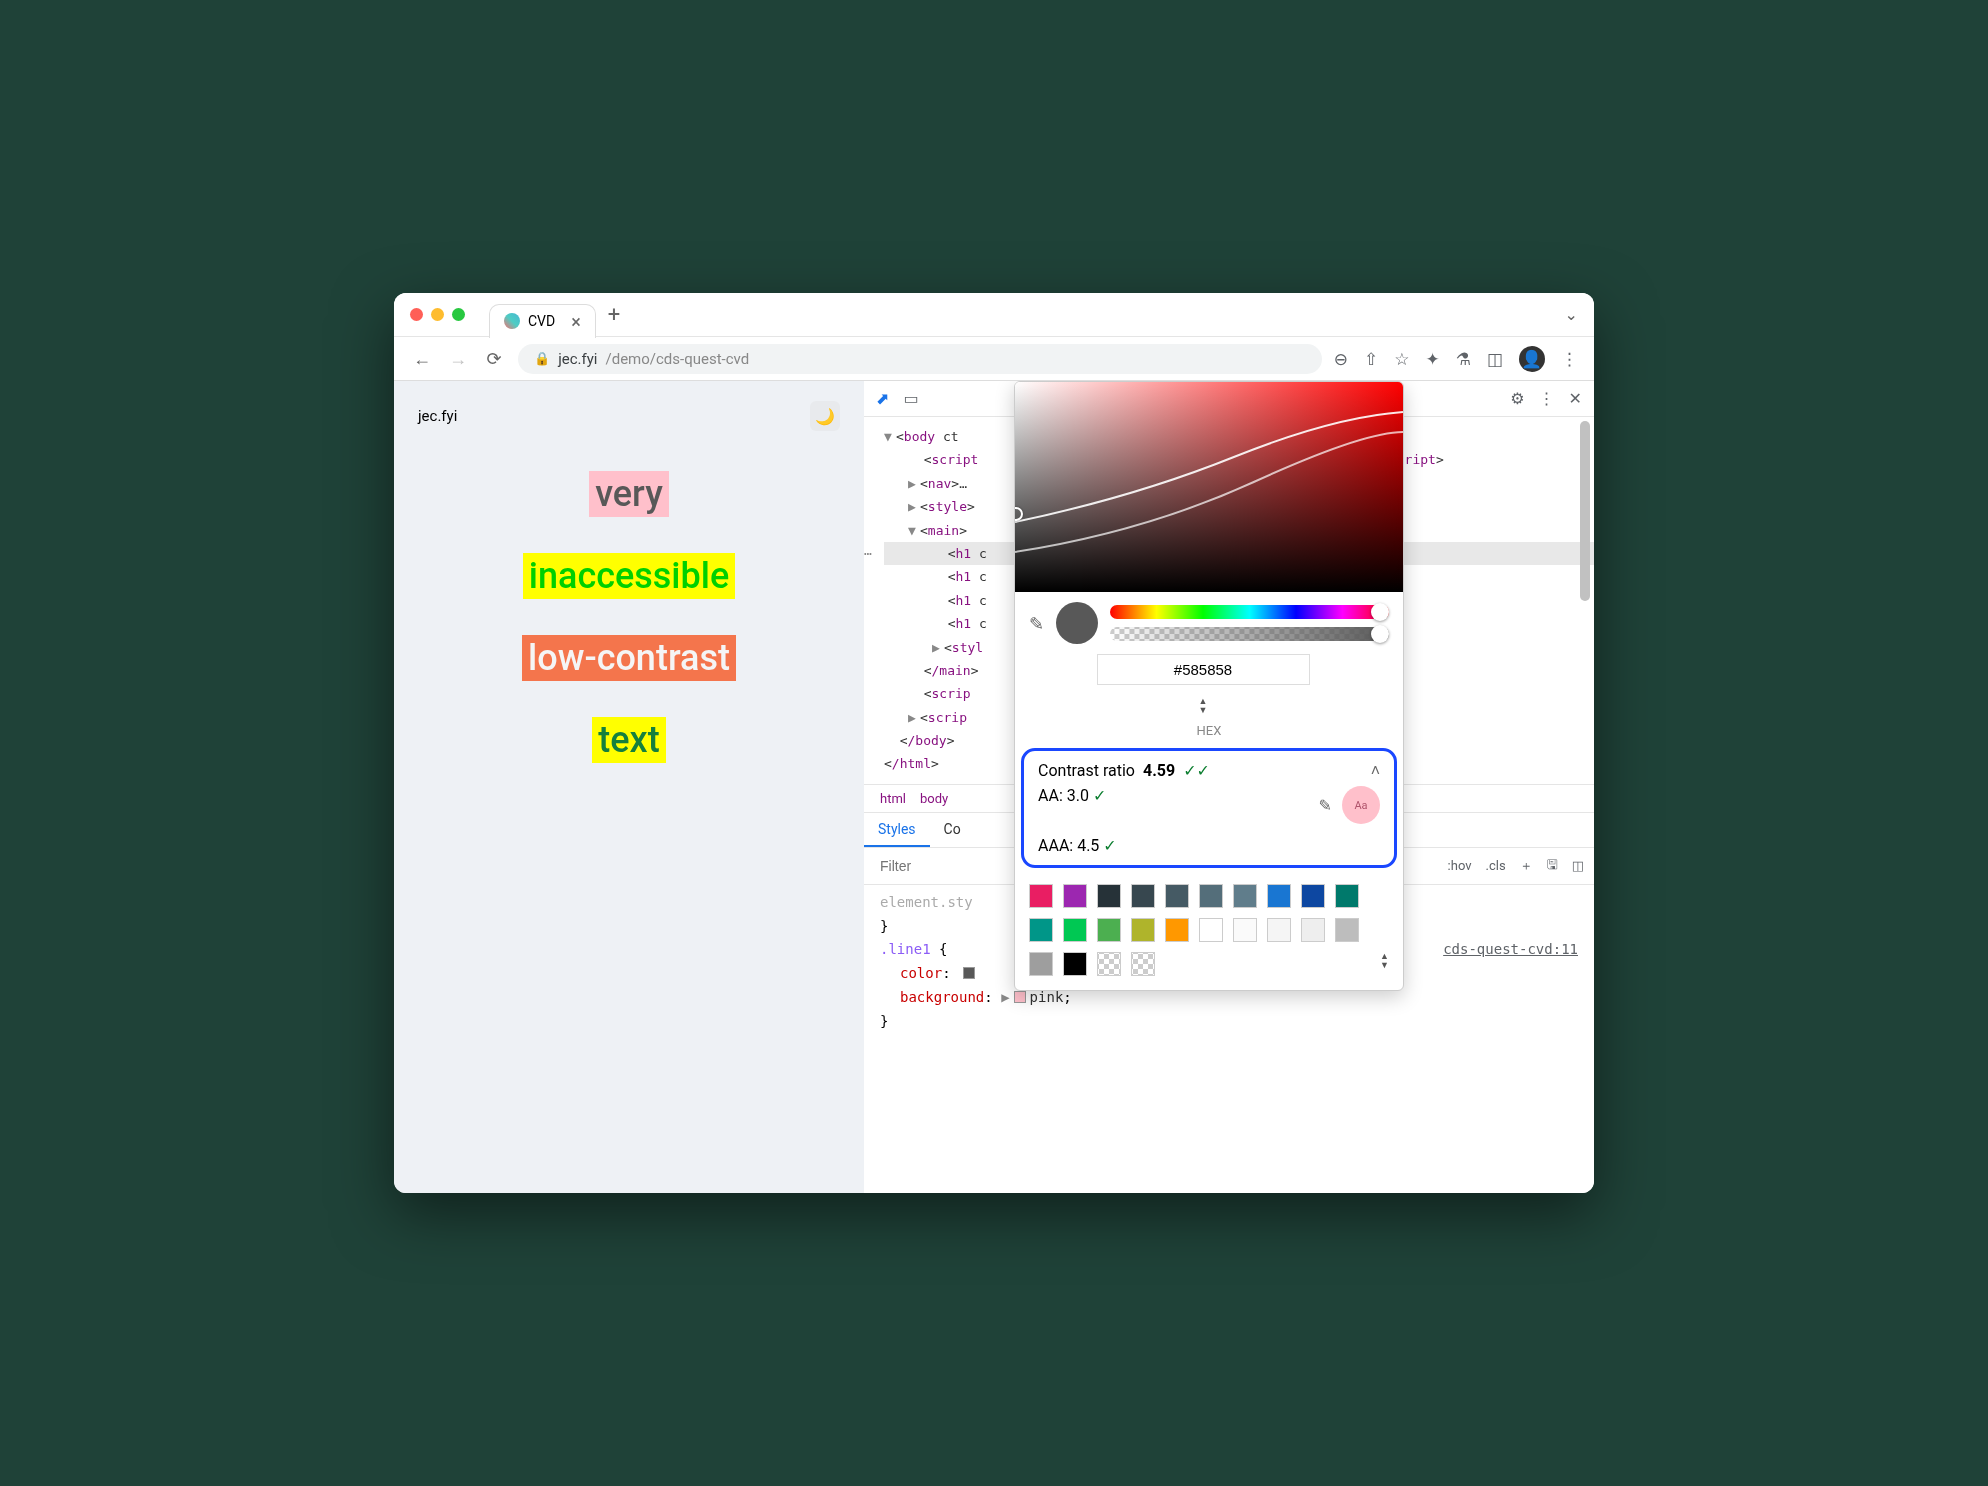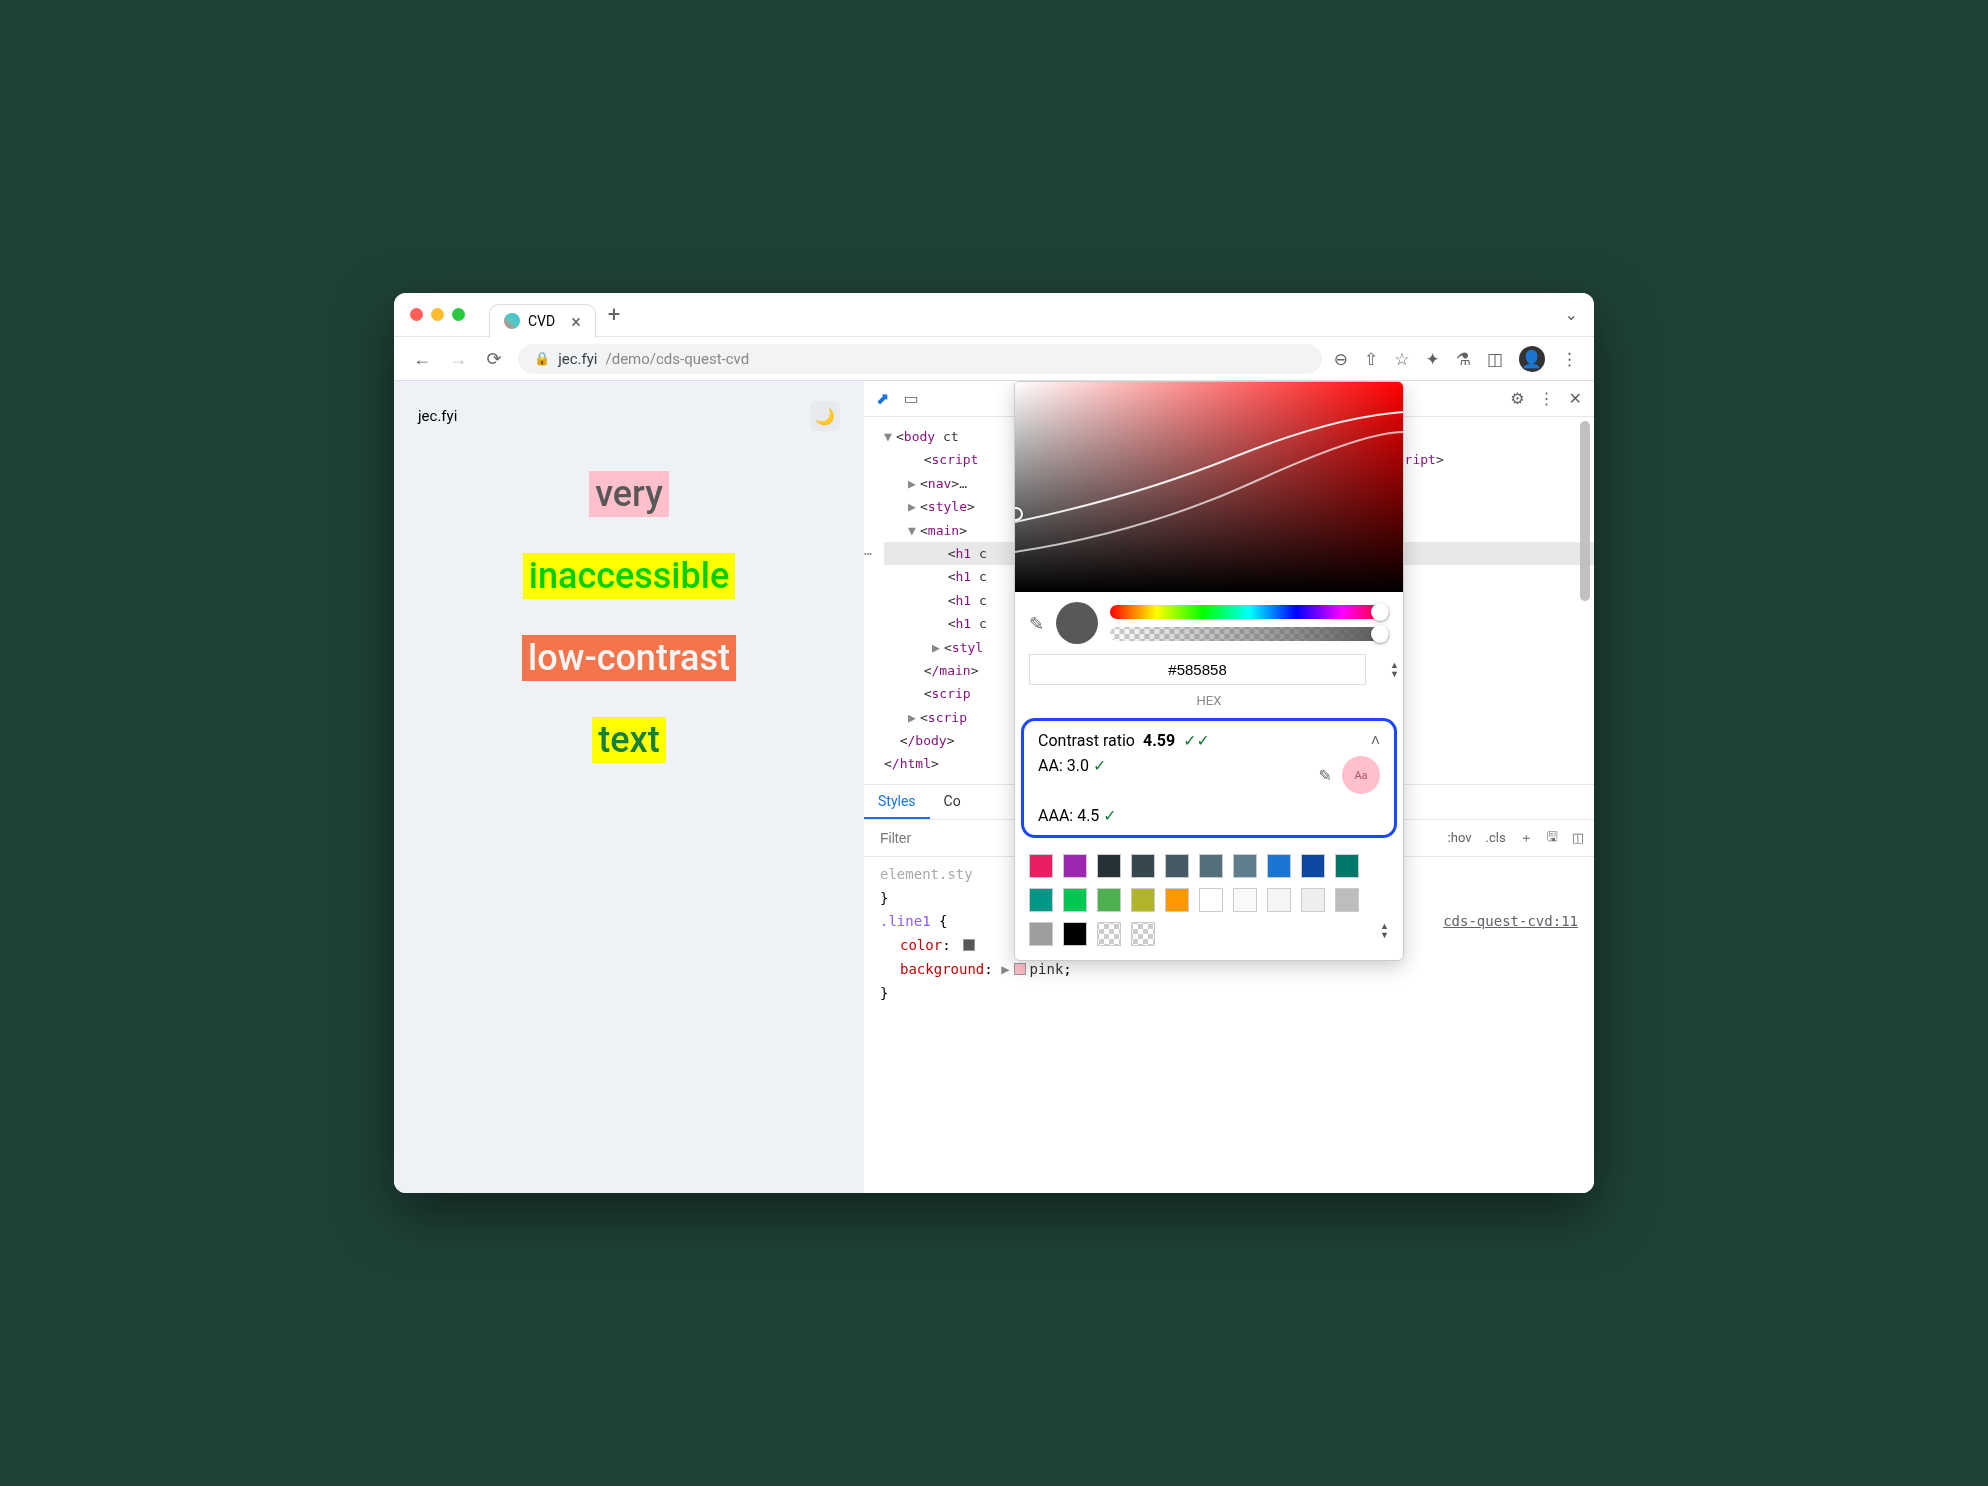--- a/index.html
+++ b/index.html
@@ -83,21 +83,21 @@
 .curve { position: absolute; top: 20px; left: 0; right: 0; height: 180px; }
 .curve svg { width: 100%; height: 100%; }
 .cursor-ring { position: absolute; top: 125px; left: -6px; width: 14px; height: 14px; border: 2px solid #fff; border-radius: 50%; box-shadow: 0 0 2px rgba(0,0,0,0.5); }
 .picker-row { display: flex; align-items: center; padding: 10px 14px; gap: 12px; }
 .eyedrop { font-size: 18px; color: #666; cursor: pointer; }
 .swatch-big { width: 42px; height: 42px; border-radius: 50%; background: #585858; }
 .sliders { flex: 1; display: flex; flex-direction: column; gap: 8px; }
 .hue { height: 14px; border-radius: 8px; background: linear-gradient(to right, #ff0000, #ffff00, #00ff00, #00ffff, #0000ff, #ff00ff, #ff0000); position: relative; }
 .alpha { height: 14px; border-radius: 8px; background: linear-gradient(to right, rgba(88,88,88,0), #585858), repeating-conic-gradient(#ccc 0 25%, #fff 0 50%) 50% / 10px 10px; position: relative; }
 .thumb { position: absolute; right: 0px; top: -2px; width: 18px; height: 18px; background: #fff; border-radius: 50%; box-shadow: 0 1px 3px rgba(0,0,0,0.4); }
-.hex-row { display: flex; align-items: center; padding: 0 4px 8px 14px; gap: 24px; }
+.hex-row { display: flex; align-items: center; padding: 0 26px 8px 14px; gap: 12px; flex-direction: column; }
 .hex-input { flex: 1; text-align: center; border: 1px solid #ddd; padding: 6px; font-size: 15px; }
 .updown { display: flex; flex-direction: column; font-size: 9px; color: #555; cursor: pointer; line-height: 1; }
 .hex-label { text-align: center; color: #888; font-size: 13px; margin-bottom: 10px; }
 .contrast-box { margin: 6px; border: 3px solid #1a47ff; border-radius: 14px; padding: 10px 14px; }
 .contrast-head { display: flex; align-items: center; gap: 8px; font-size: 16px; }
 .contrast-head .checks { color: #0a7d2e; }
 .contrast-head .toggle { margin-left: auto; color: #666; cursor: pointer; }
 .contrast-lines { margin-top: 6px; display: flex; flex-direction: column; gap: 12px; font-size: 16px; }
 .contrast-lines .ok { color: #0a7d2e; }
 .contrast-right { float: right; display: flex; align-items: center; gap: 10px; }
@@ -187,20 +187,23 @@
         <div class="indent2">&nbsp;&nbsp;&lt;<span class="tag">h1</span><span class="rtxt"> c</span></div>
         <div class="indent2">&nbsp;&nbsp;&lt;<span class="tag">h1</span><span class="rtxt"> c</span></div>
         <div class="indent2"><span class="arrow">▶</span>&lt;<span class="tag">styl</span></div>
         <div class="indent1">&nbsp;&nbsp;&lt;<span class="tag">/main</span>&gt;</div>
         <div class="indent1">&nbsp;&nbsp;&lt;<span class="tag">scrip</span></div>
         <div class="indent1"><span class="arrow">▶</span>&lt;<span class="tag">scrip</span></div>
         <div>&nbsp;&nbsp;&lt;<span class="tag">/body</span>&gt;</div>
         <div>&lt;<span class="tag">/html</span>&gt;</div>
       </div>
 
+      <div class="breadcrumb">
+        <span>html</span><span>body</span>
+      </div>
 
       <div class="panel-tabs">
         <div class="panel-tab active">Styles</div>
         <div class="panel-tab">Co</div>
       </div>
       <div class="filter-row">
         <input placeholder="Filter" style="">
         <div class="ricons">
           <span>:hov</span>
           <span>.cls</span>

